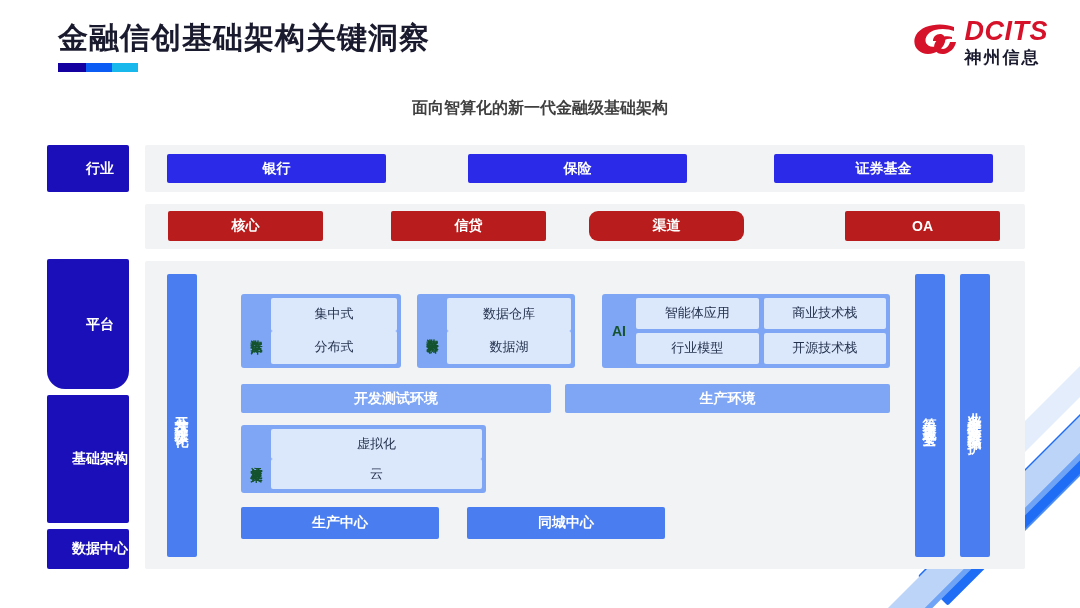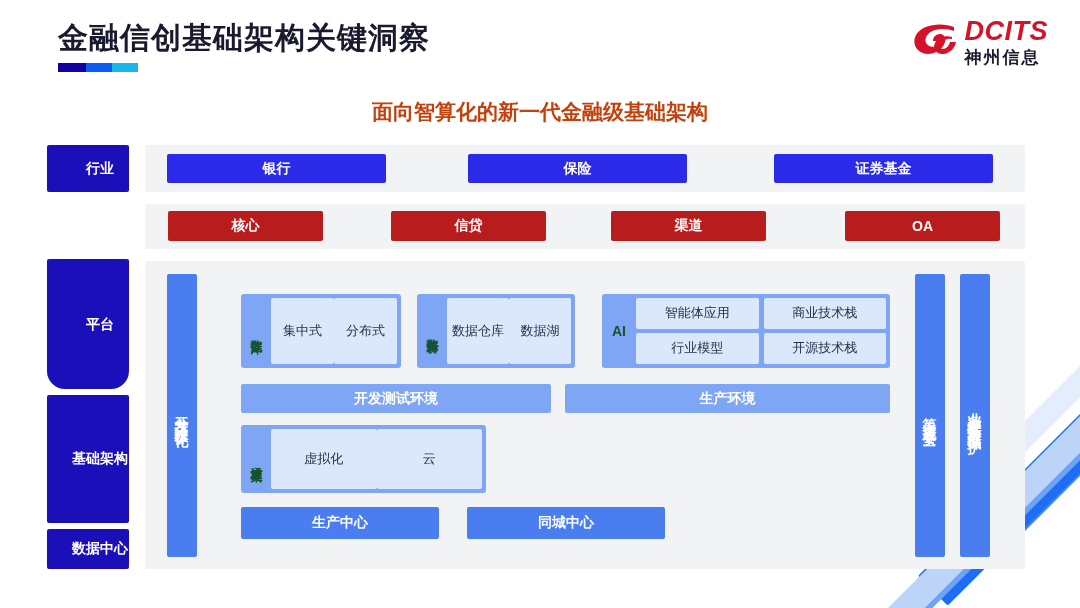--- a/index.html
+++ b/index.html
@@ -55,21 +55,21 @@
 
   .logo { position: absolute; right: 32px; top: 18px; display: flex; align-items: center; gap: 7px; }
   .logo-mark { width: 46px; height: 42px; }
   .logo-text { display: flex; flex-direction: column; line-height: 1; }
   .logo-en { font-size: 27px; font-weight: bold; color: #d6122a; letter-spacing: 0.5px; font-style: italic; }
   .logo-cn { font-size: 17px; font-weight: bold; color: #1a1a2e; letter-spacing: 2px; margin-top: 4px; }
 
   
   .subtitle {
     position: absolute; left: 0; top: 98px; width: 1080px;
-    text-align: center; font-size: 21px; font-weight: bold; color: #c2410c;
+    text-align: center; font-size: 16px; font-weight: bold; color: #404040;
     z-index: 3;
   }
 
   
   .chip {
     display: flex; align-items: center; justify-content: center;
     color: #ffffff; font-weight: bold; text-align: center;
     border-radius: 2px;
   }
 
@@ -95,21 +95,21 @@
   #panel-main      { left: 145px; top: 261px; width: 880px; height: 308px; }
 
   .ind-chip { position: absolute; height: 29px; background: #2a2ae8; font-size: 14px; }
   #ind-0 { left: 22px;  top: 9px; width: 219px; }
   #ind-1 { left: 323px; top: 9px; width: 219px; }
   #ind-2 { left: 629px; top: 9px; width: 219px; }
 
   .app-chip { position: absolute; height: 30px; background: #b91c1c; font-size: 14px; }
   #app-0 { left: 23px;  top: 7px; width: 155px; }
   #app-1 { left: 246px; top: 7px; width: 155px; }
-  #app-2 { left: 466px; top: 7px; width: 155px; }
+  #app-2 { left: 444px; top: 7px; width: 155px; border-radius: 9px; }
   #app-3 { left: 700px; top: 7px; width: 155px; }
 
   
   .vbar {
     position: absolute; background: #4a7df0; color: #fff; font-weight: bold;
     border-radius: 2px; display: flex; align-items: center; justify-content: center;
     writing-mode: vertical-rl; text-orientation: upright;
     letter-spacing: 3px; font-size: 14px; z-index: 3;
   }
   #vbar-devops   { left: 167px; top: 274px; width: 30px; height: 283px; }
@@ -123,21 +123,21 @@
   .group {
     position: absolute; background: #7fa6f5; border-radius: 3px;
     display: flex; align-items: stretch; padding: 4px;
   }
   .group-title {
     color: #14532d; font-weight: bold; font-size: 12px;
     writing-mode: vertical-rl; text-orientation: upright;
     display: flex; align-items: center; justify-content: center;
     letter-spacing: 1px; width: 22px; flex: none;
   }
-  .group-items { flex: 1; display: flex; flex-direction: row; margin-left: 4px; }
+  .group-items { flex: 1; display: flex; flex-direction: column; margin-left: 4px; }
   .group-items.cols { flex-direction: row; gap: 5px; }
   .group-col { flex: 1; display: flex; flex-direction: column; gap: 4px; }
   .sub-chip {
     flex: 1; background: #dbe7fb; color: #24324d; font-weight: normal;
     font-size: 13px; display: flex; align-items: center; justify-content: center;
     border-radius: 2px; text-align: center; line-height: 1.15;
   }
 
   #grp-db       { left: 96px;  top: 33px;  width: 160px; height: 74px; }
   #grp-analysis { left: 272px; top: 33px;  width: 158px; height: 74px; }

